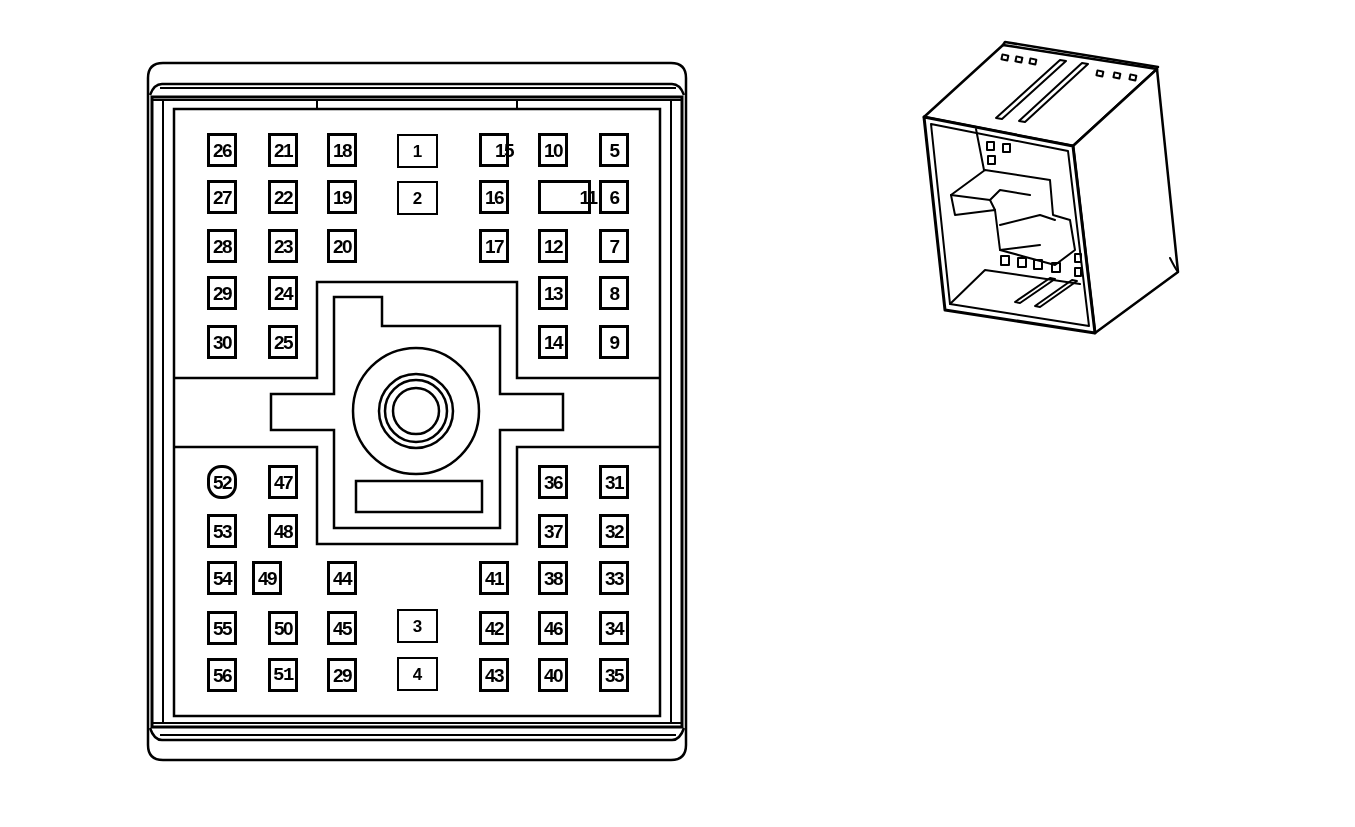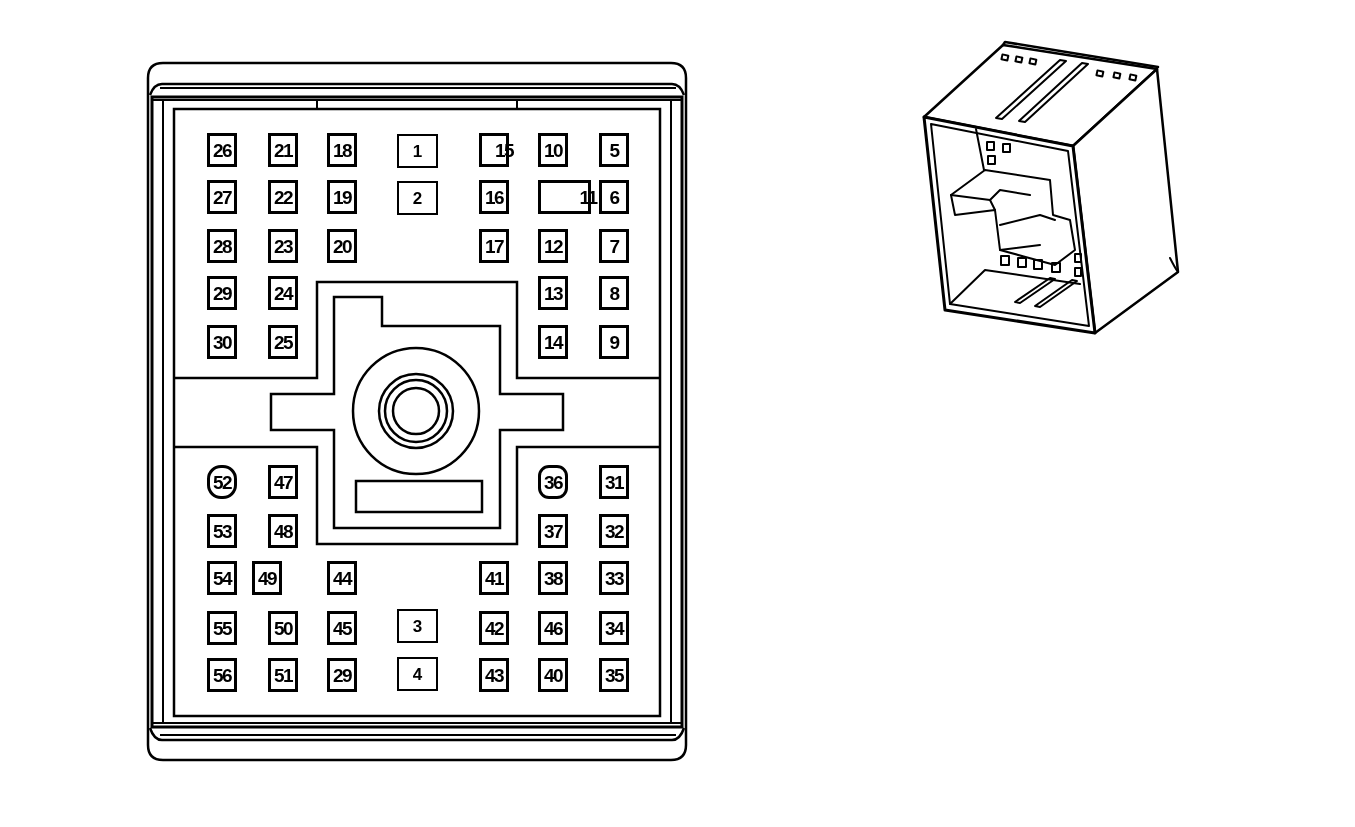--- a/index.html
+++ b/index.html
@@ -148,21 +148,21 @@
     </div>
     <div class="pin small" style="left: 599px; top: 325px;">
       <span>9</span>
     </div>
     <div class="pin small" style="left: 207px; top: 465px; border-radius: 14px;">
       <span>52</span>
     </div>
     <div class="pin small" style="left: 268px; top: 465px;">
       <span>47</span>
     </div>
-    <div class="pin small" style="left: 538px; top: 465px; border-radius: 11px;">
+    <div class="pin small" style="left: 538px; top: 465px;">
       <span>36</span>
     </div>
     <div class="pin small" style="left: 599px; top: 465px;">
       <span>31</span>
     </div>
     <div class="pin small" style="left: 207px; top: 514px;">
       <span>53</span>
     </div>
     <div class="pin small" style="left: 268px; top: 514px;">
       <span>48</span>
@@ -208,21 +208,21 @@
     </div>
     <div class="pin small" style="left: 538px; top: 611px;">
       <span>46</span>
     </div>
     <div class="pin small" style="left: 599px; top: 611px;">
       <span>34</span>
     </div>
     <div class="pin small" style="left: 207px; top: 658px;">
       <span>56</span>
     </div>
-    <div class="pin small" style="left: 268px; top: 658px;">
+    <div class="pin small" style="left: 268px; top: 658px; font-family: Liberation Mono, monospace;">
       <span>51</span>
     </div>
     <div class="pin small" style="left: 327px; top: 658px;">
       <span>29</span>
     </div>
     <div class="pin wide" style="left: 397px; top: 657px;">
       <span>4</span>
     </div>
     <div class="pin small" style="left: 479px; top: 658px;">
       <span>43</span>

